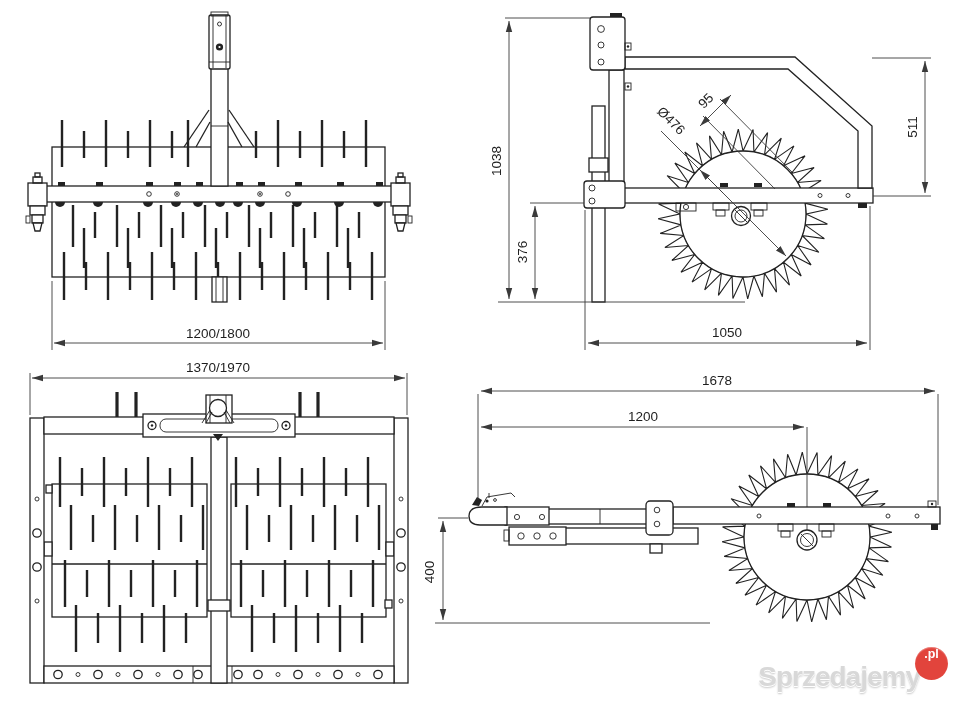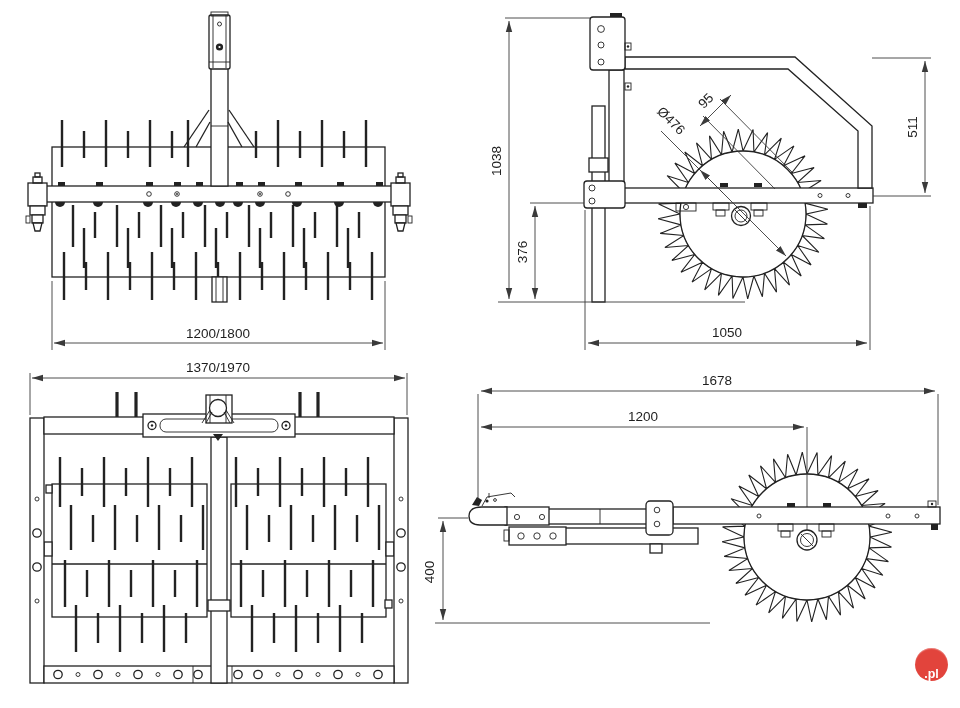--- a/index.html
+++ b/index.html
@@ -12,21 +12,21 @@
   .dim{fill:none;stroke:var(--dim,#3a3a3a);stroke-width:0.9;}
   .fl {fill:var(--line,#222);stroke:none;}
   .tooth{fill:#fff;stroke:var(--line,#222);stroke-width:1.1;}
   .spike{stroke:var(--line,#222);stroke-width:2.4;}
   .post{stroke:var(--line,#222);stroke-width:3.2;}
   text.dt{font-family:"Liberation Sans",sans-serif;font-size:13.5px;fill:var(--dimtext,#1e1e1e);text-anchor:middle;}
   .watermark{position:absolute;right:12px;bottom:14px;display:flex;align-items:flex-start;}
   .wm-text{font-size:28px;font-weight:bold;line-height:1.2;color:var(--wm,#d8d8d8);
            letter-spacing:-1px;text-shadow:0 1px 0 #ffffff,0 2px 2px #c9c9c9;}
   .wm-badge{width:33px;height:33px;border-radius:50%;background:var(--wmbadge,#e2443c);
-            color:#fff;font-size:12.5px;font-weight:bold;display:flex;align-items:flex-end;
+            color:#fff;font-size:12.5px;font-weight:bold;display:flex;align-items:flex-start;
             justify-content:center;margin-left:-5px;transform:translateY(-13px);
             box-shadow:inset 0 1px 1px rgba(255,255,255,.35);}
 </style>
 </head>
 <body>
 
 <div class="canvas">
 <svg width="960" height="708" viewBox="0 0 960 708">
   <defs>
     <marker id="ar" viewBox="0 0 11 10" refX="11" refY="5" markerWidth="11" markerHeight="10" markerUnits="userSpaceOnUse" orient="auto-start-reverse">
@@ -461,17 +461,18 @@
     </g>
     <g>
       <line x1="438" y1="518" x2="468" y2="518" class="dim"></line>
       <line x1="443" y1="521" x2="443" y2="620" class="dim" marker-start="url(#ar)" marker-end="url(#ar)"></line>
       <text x="434" y="572" class="dt" transform="rotate(-90 434 572)">400</text>
     </g>
   </g>
 </svg>
 
 <div class="watermark">
+  <span class="wm-text">Sprzedajemy</span>
   <span class="wm-badge">
         <span>.pl</span>
       </span>
 </div>
 </div>
 
 </body></html>

